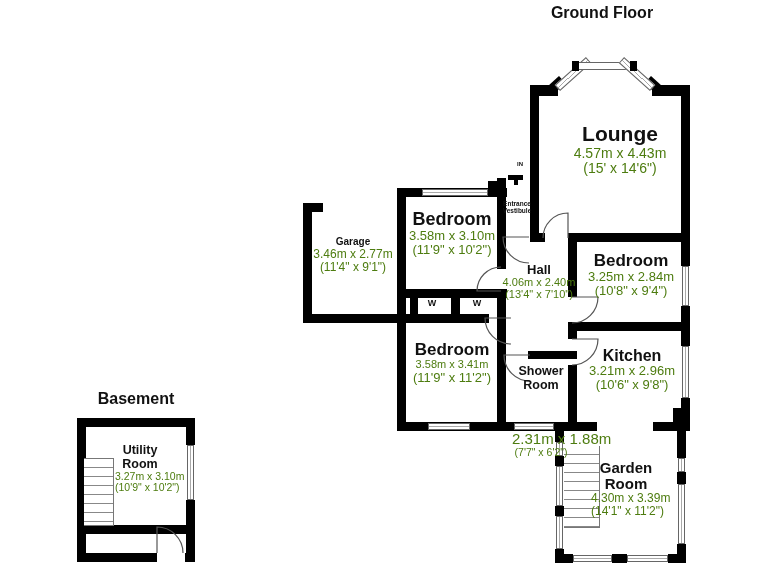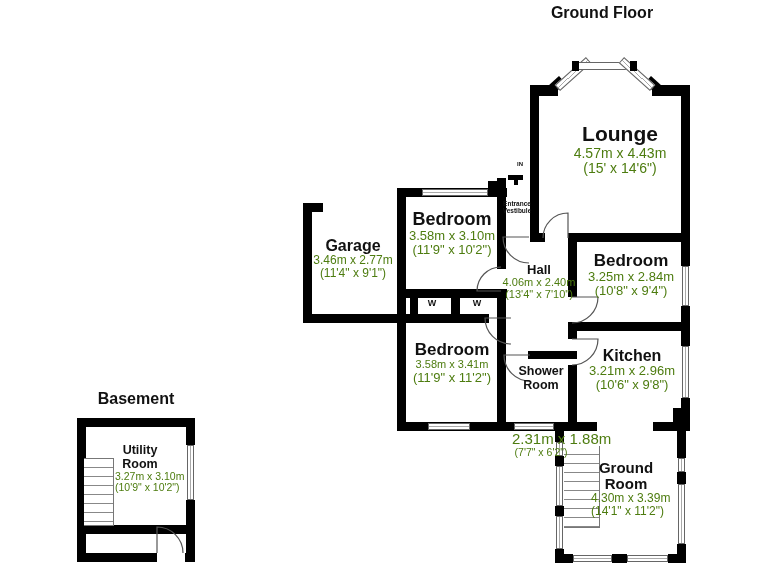--- a/index.html
+++ b/index.html
@@ -131,21 +131,21 @@
     <div class="rdim" style="font-size:14px;">(15' x 14'6")</div>
   </div>
 
   <div class="lbl" style="left:452px;top:210px;">
     <div class="rname" style="font-size:18px;">Bedroom</div>
     <div class="rdim" style="font-size:13px;">3.58m x 3.10m</div>
     <div class="rdim" style="font-size:13px;">(11'9" x 10'2")</div>
   </div>
 
   <div class="lbl" style="left:353px;top:237px;">
-    <div class="rname" style="font-size:16px;">Garage</div>
+    <div class="rname" style="font-size:10px;">Garage</div>
     <div class="rdim" style="font-size:12px;">3.46m x 2.77m</div>
     <div class="rdim" style="font-size:12px;">(11'4" x 9'1")</div>
   </div>
 
   <div class="lbl wrap" style="left:517px;top:200px;width:36px;white-space:normal;">
     <div class="rname" style="font-size:6.5px;">Entrance Vestibule</div>
   </div>
 
   <div class="lbl" style="left:539px;top:263px;">
     <div class="rname" style="font-size:13px;">Hall</div>
@@ -171,21 +171,21 @@
     <div class="rdim" style="font-size:13px;">(11'9" x 11'2")</div>
   </div>
 
   <div class="lbl wrap" style="left:541px;top:365px;width:58px;white-space:normal;">
     <div class="rname" style="font-size:12.5px;">Shower Room</div>
     <div class="rdim" style="font-size:15px;white-space:nowrap;margin-top:39px;">2.31m x 1.88m</div>
     <div class="rdim" style="font-size:10.5px;white-space:nowrap;">(7'7" x 6'2")</div>
   </div>
 
   <div class="lbl wrap" style="left:626px;top:460px;width:70px;white-space:normal;">
-    <div class="rname" style="font-size:15px;">Ground Room</div>
+    <div class="rname" style="font-size:15px;">Garden Room</div>
     <div class="rdim" style="font-size:12px;white-space:nowrap;">4.30m x 3.39m</div>
     <div class="rdim" style="font-size:12px;white-space:nowrap;">(14'1" x 11'2")</div>
   </div>
 
   <div class="lbl wrap" style="left:140px;top:444px;width:50px;white-space:normal;">
     <div class="rname" style="font-size:12.5px;">Utility Room</div>
     <div class="rdim" style="font-size:10.5px;white-space:nowrap;">3.27m x 3.10m</div>
     <div class="rdim" style="font-size:10.5px;white-space:nowrap;">(10'9" x 10'2")</div>
   </div>
 

